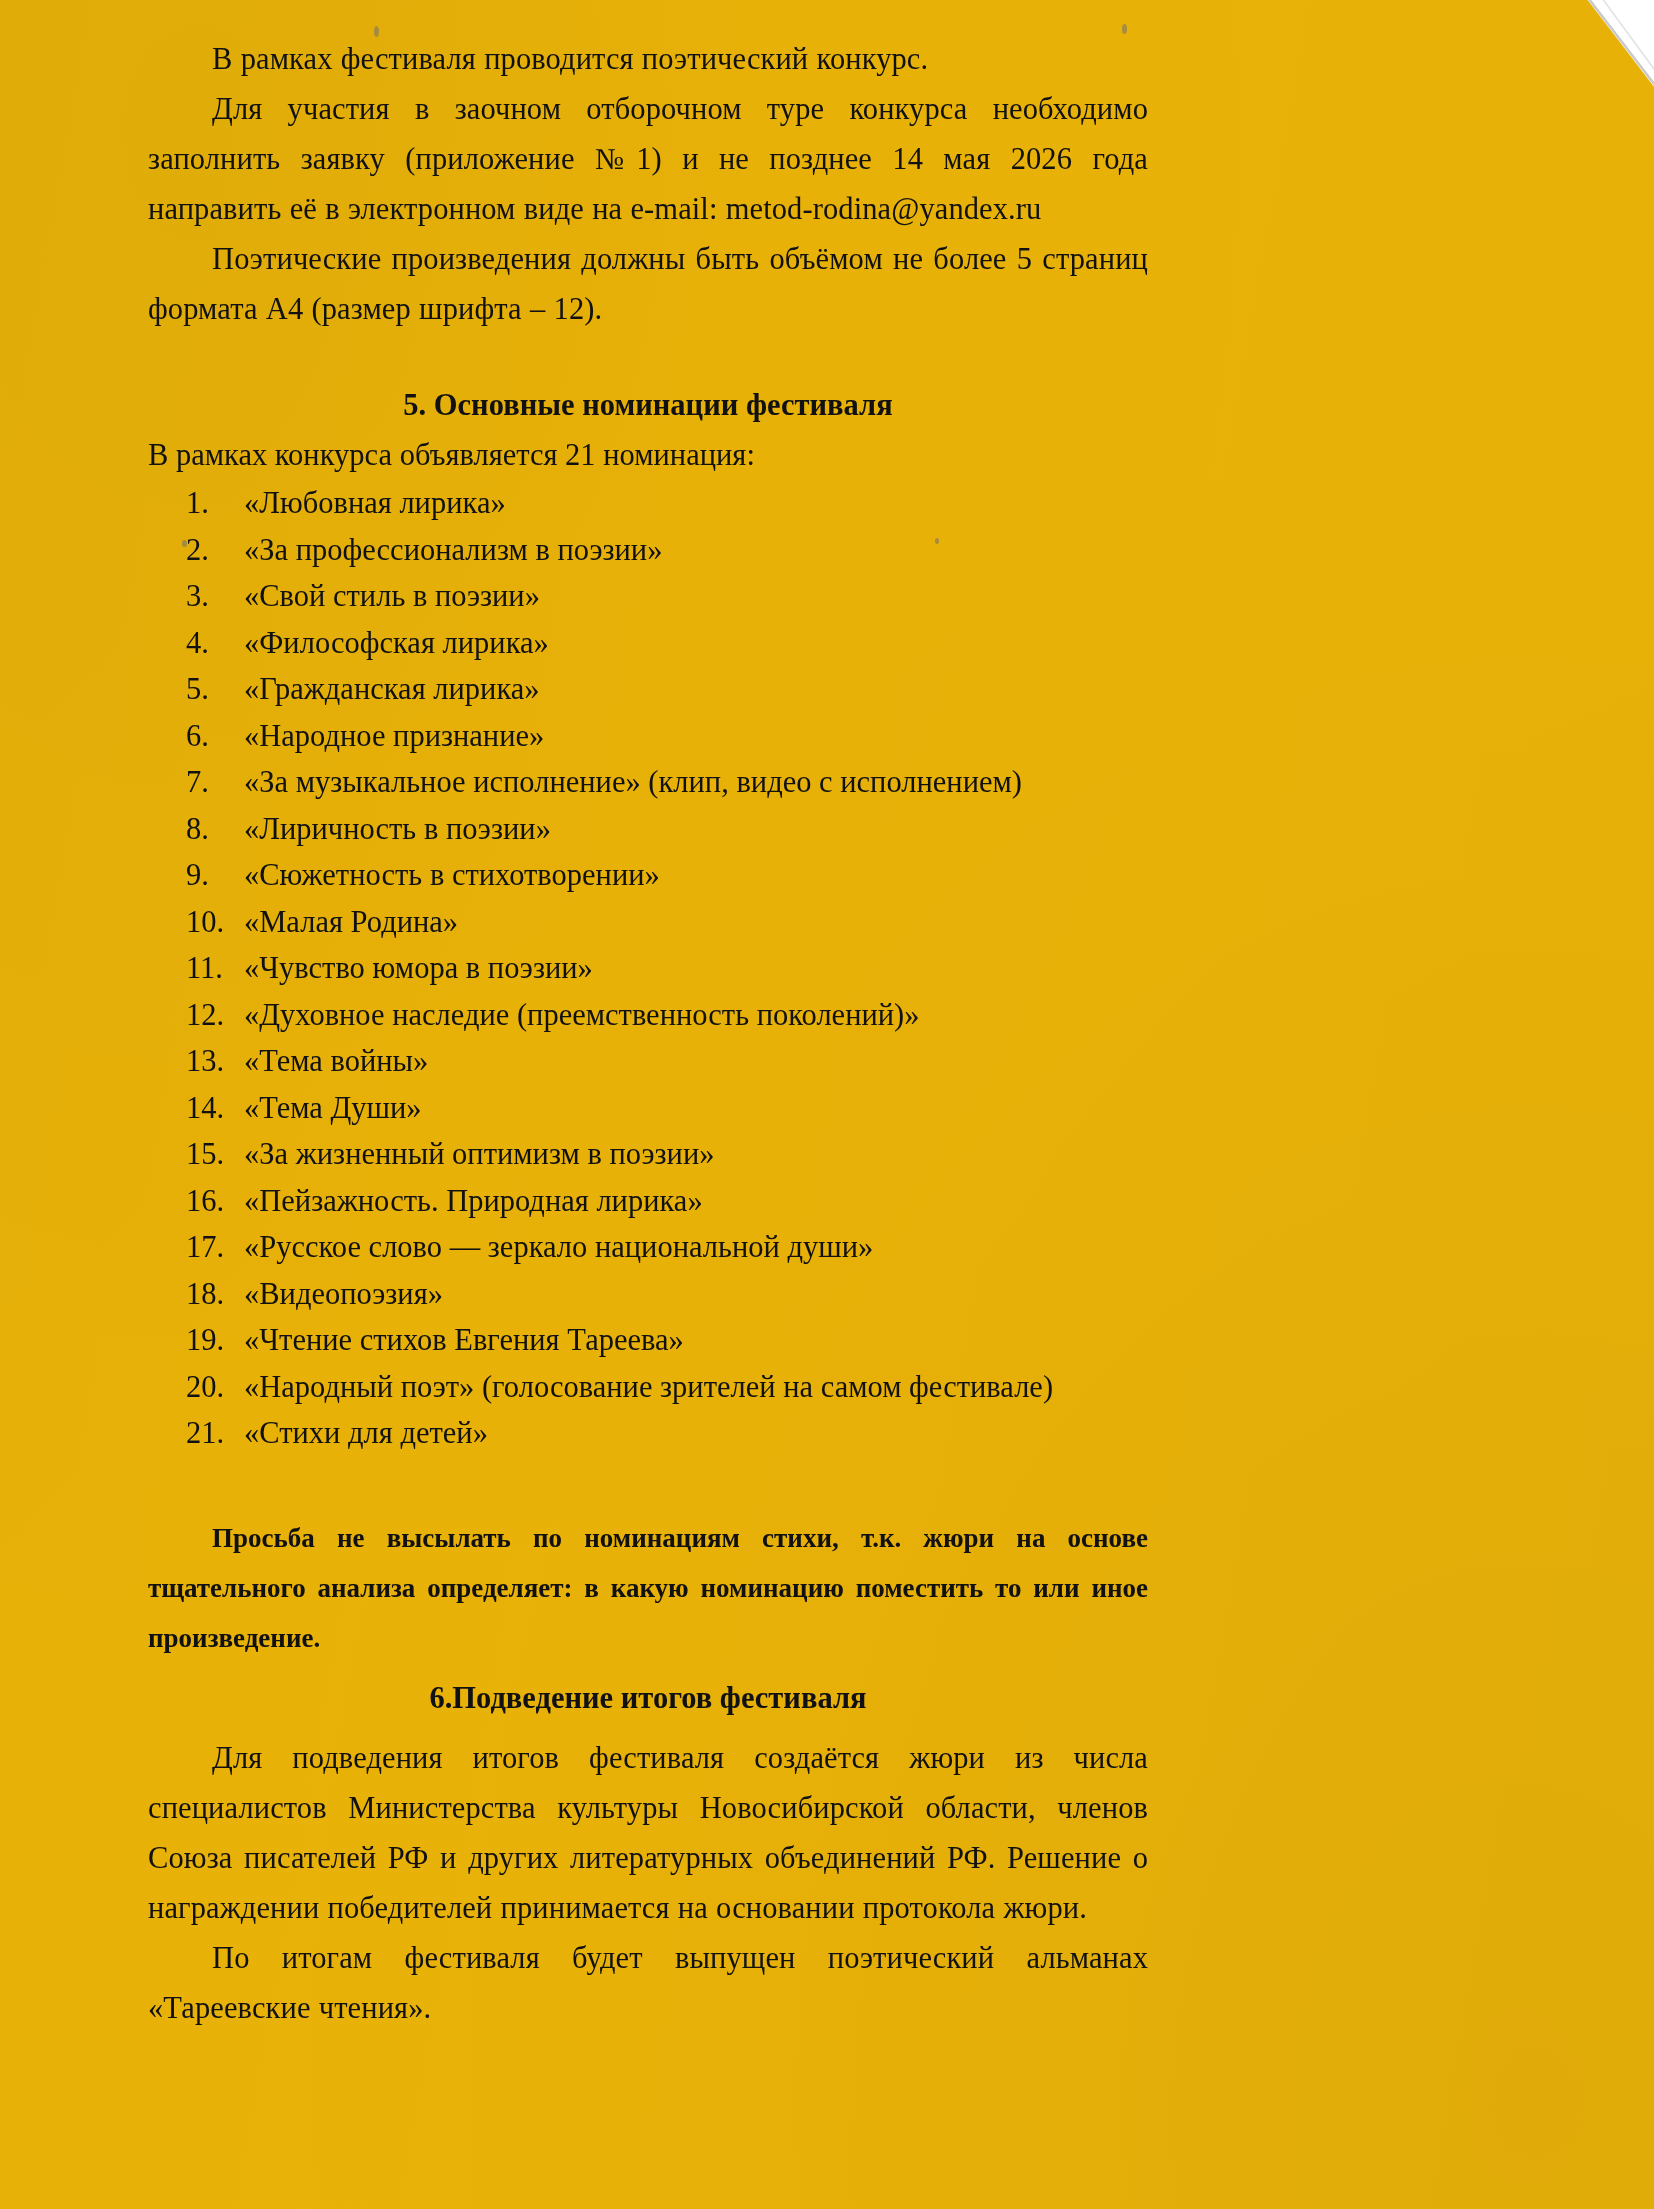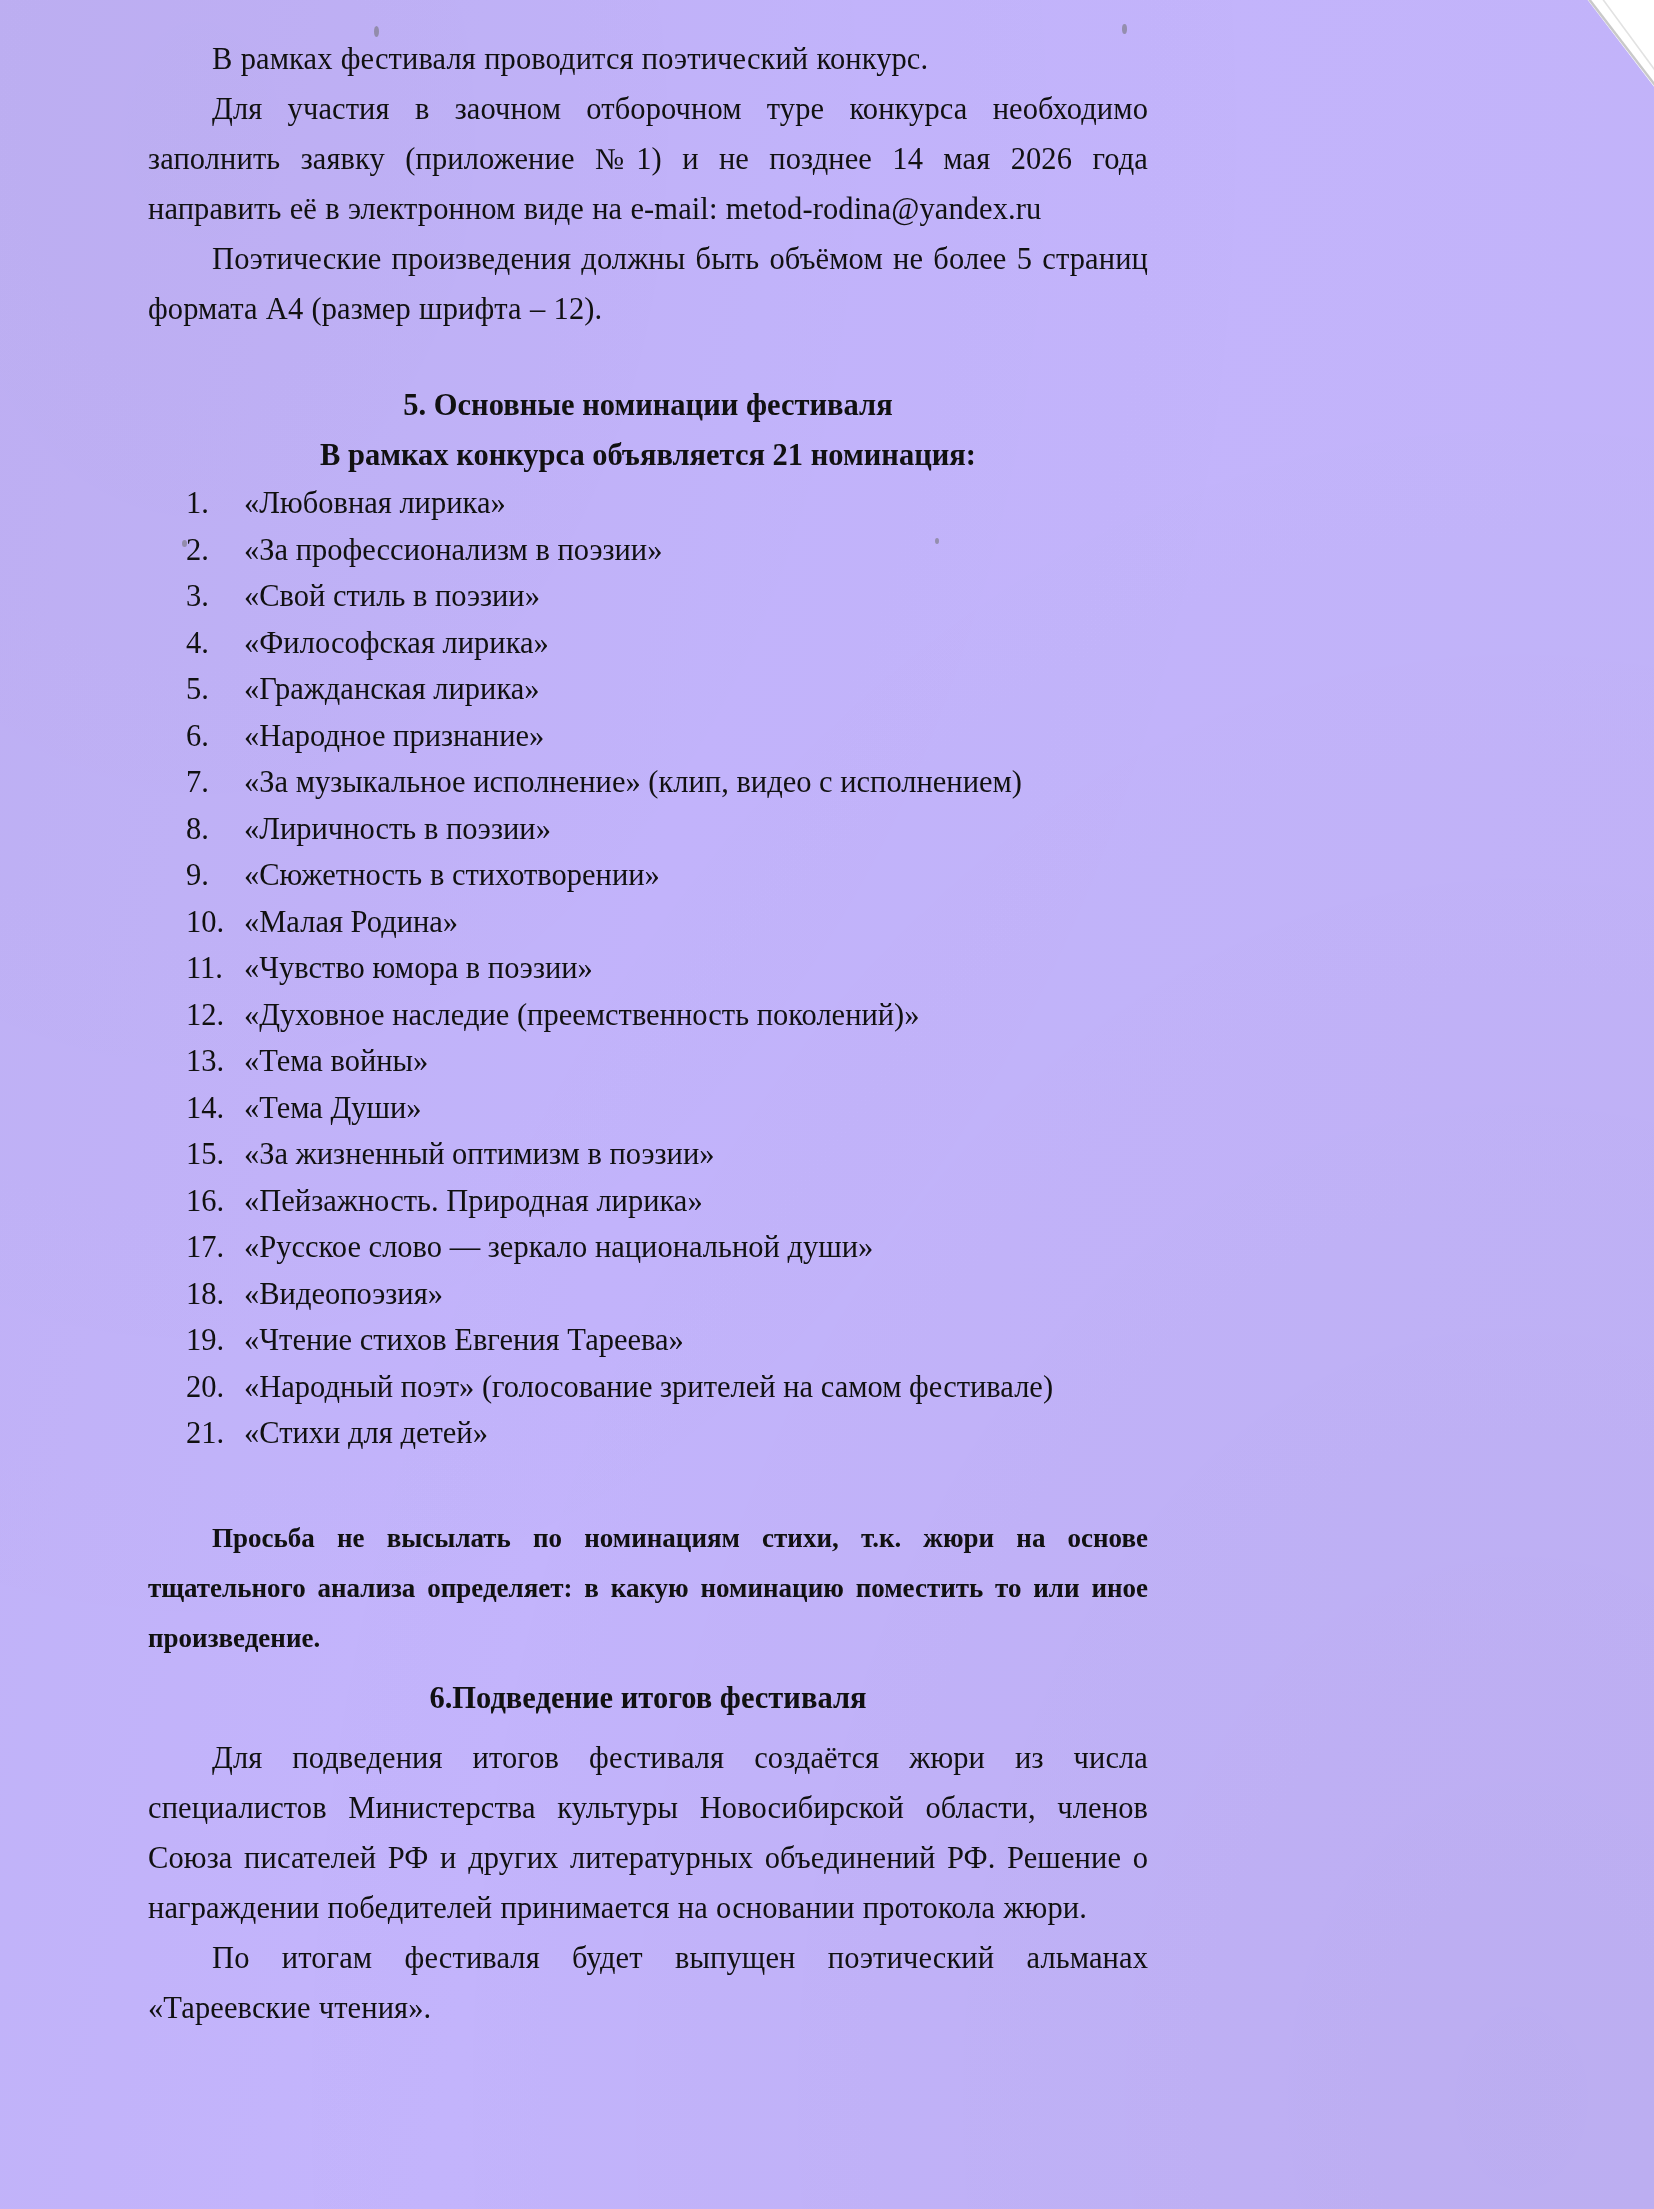--- a/index.html
+++ b/index.html
@@ -9,21 +9,21 @@
     background: #ffffff;
   }
   body {
     font-family: "Liberation Serif", "DejaVu Serif", serif;
     color: #111111;
   }
   .page {
     position: relative;
     width: 1654px;
     height: 2209px;
-    background: #c4b5fd;
+    background: #eab308;
     overflow: hidden;
     box-sizing: border-box;
   }
   
   .scan-tint {
     position: absolute;
     inset: 0;
     pointer-events: none;
     background:
       radial-gradient(ellipse at 12% 6%, rgba(0,0,0,0.025), rgba(0,0,0,0) 55%),
@@ -73,22 +73,21 @@
   }
   .section-title.tight {
     margin-top: 10px;
     margin-bottom: 10px;
   }
 
   .intro-line {
     font-size: 30.5px;
     line-height: 50px;
     text-indent: 0;
-    text-align: center;
-    font-weight: bold;
+    text-align: left;
   }
 
   ol.nominations {
     list-style: none;
     margin: 0;
     padding: 0;
   }
   ol.nominations li {
     font-size: 30.5px;
     line-height: 46.5px;

